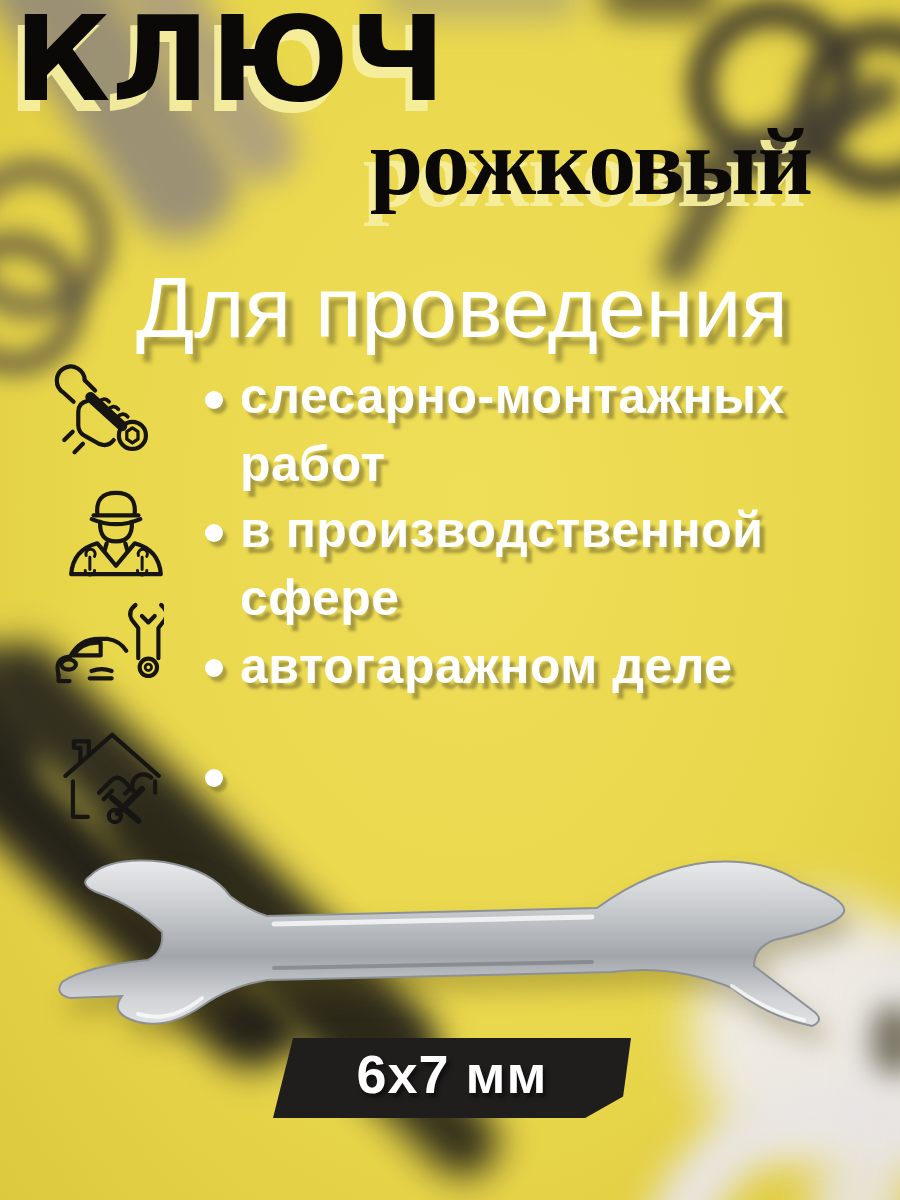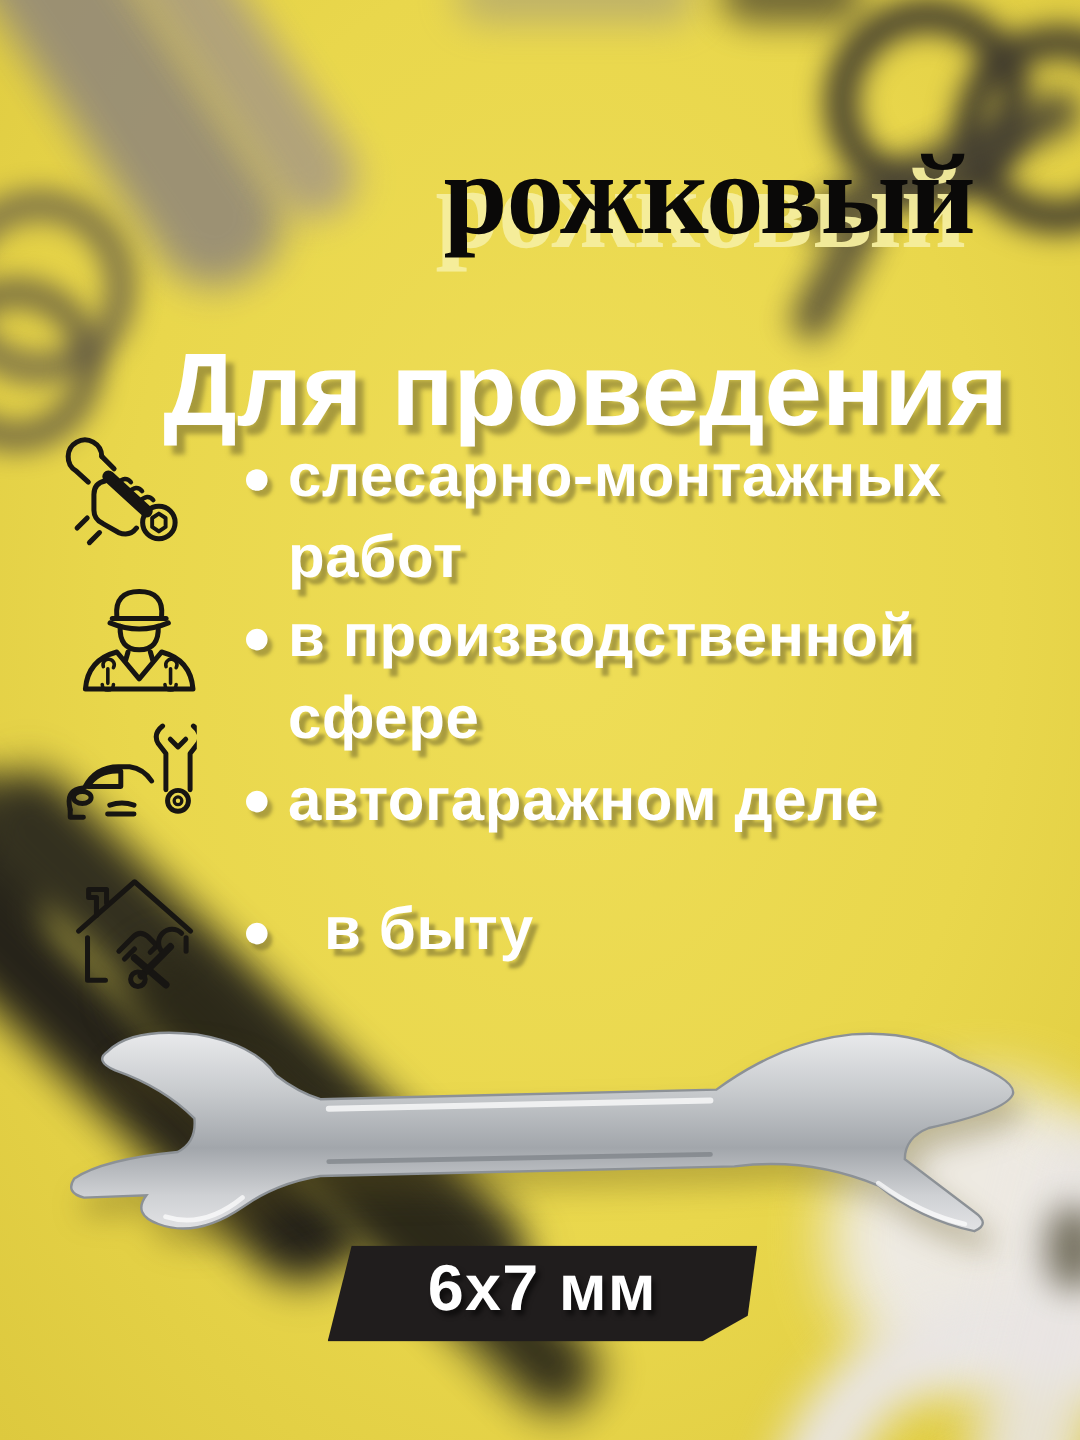--- a/index.html
+++ b/index.html
@@ -52,24 +52,23 @@
   }
   .title2{
     position:absolute;right:88px;top:114px;
     font-family:Liberation Serif, serif;font-weight:bold;font-size:96px;line-height:1.0;
     letter-spacing:-1px;color:#0a0908;
     text-shadow:-7px 12px 0 rgba(245,238,158,0.95);
     white-space:nowrap;
   }
   .heading{
     position:absolute;left:136px;top:262px;
-    font-weight:bold;font-size:86px;line-height:1.05;letter-spacing:0px;color:#ffffff;
+    font-weight:normal;font-size:86px;line-height:1.05;letter-spacing:0px;color:#ffffff;
     text-shadow:7px 8px 4px rgba(112,102,45,0.55);
     white-space:nowrap;
-    margin-top:18px;
   }
   
   .feature-icon{position:absolute;width:112px;height:116px;}
   .feature-icon svg{width:100%;height:100%;}
   .icon-1{left:54px;top:355px;}
   .icon-2{left:60px;top:476px;}
   .icon-3{left:52px;top:594px;height:110px;}
   .icon-4{left:58px;top:716px;}
   .dot{position:absolute;left:205px;width:18px;height:18px;border-radius:50%;background:#ffffff;
        box-shadow:4px 5px 3px rgba(112,102,45,0.5);}
@@ -113,20 +112,21 @@
   <div class="bg-blob sc-tail"></div>
   <div class="bg-blob bl-band1"></div>
   <div class="bg-blob bl-bright"></div>
   <div class="bg-blob bl-band2"></div>
   <div class="bg-blob bl-band3"></div>
   <div class="bg-blob br-blob"></div>
   <div class="bg-blob br-ring"></div>
   <div class="bg-blob br-band"></div>
   <div class="bg-blob br-dark"></div>
 
+  <div class="title1">КЛЮЧ</div>
   <div class="title2">рожковый</div>
   <div class="heading">Для проведения</div>
 
   <div class="feature-icon icon-1">
     <svg viewBox="0 0 120 120">
         <g class="lineicon">
       <path d="M33 25 A15 15 0 1 0 10 38 l11 10"></path>
       <path d="M33 25 l11 11"></path>
       <path d="M39 43 l34 31" stroke-width="11"></path>
       <circle cx="84" cy="84" r="14.5"></circle>
@@ -183,21 +183,20 @@
   </div>
 
   <div class="dot dot-1"></div>
   <div class="dot dot-2"></div>
   <div class="dot dot-3"></div>
   <div class="dot dot-4"></div>
 
   <div class="feature-text ft-1">слесарно-монтажных работ</div>
   <div class="feature-text ft-2">в производственной сфере</div>
   <div class="feature-text ft-3">автогаражном деле</div>
-  <div class="feature-text ft-4">в быту</div>
 
   <div class="product-wrench">
     <svg viewBox="0 0 818 200" preserveAspectRatio="none">
       <defs>
         <linearGradient id="metal" x1="0" y1="0" x2="0" y2="1">
           <stop offset="0" stop-color="#e9eaec"></stop>
           <stop offset="0.3" stop-color="#c7cacd"></stop>
           <stop offset="0.58" stop-color="#a2a6ab"></stop>
           <stop offset="0.82" stop-color="#cfd1d4"></stop>
           <stop offset="1" stop-color="#e2e3e5"></stop>

